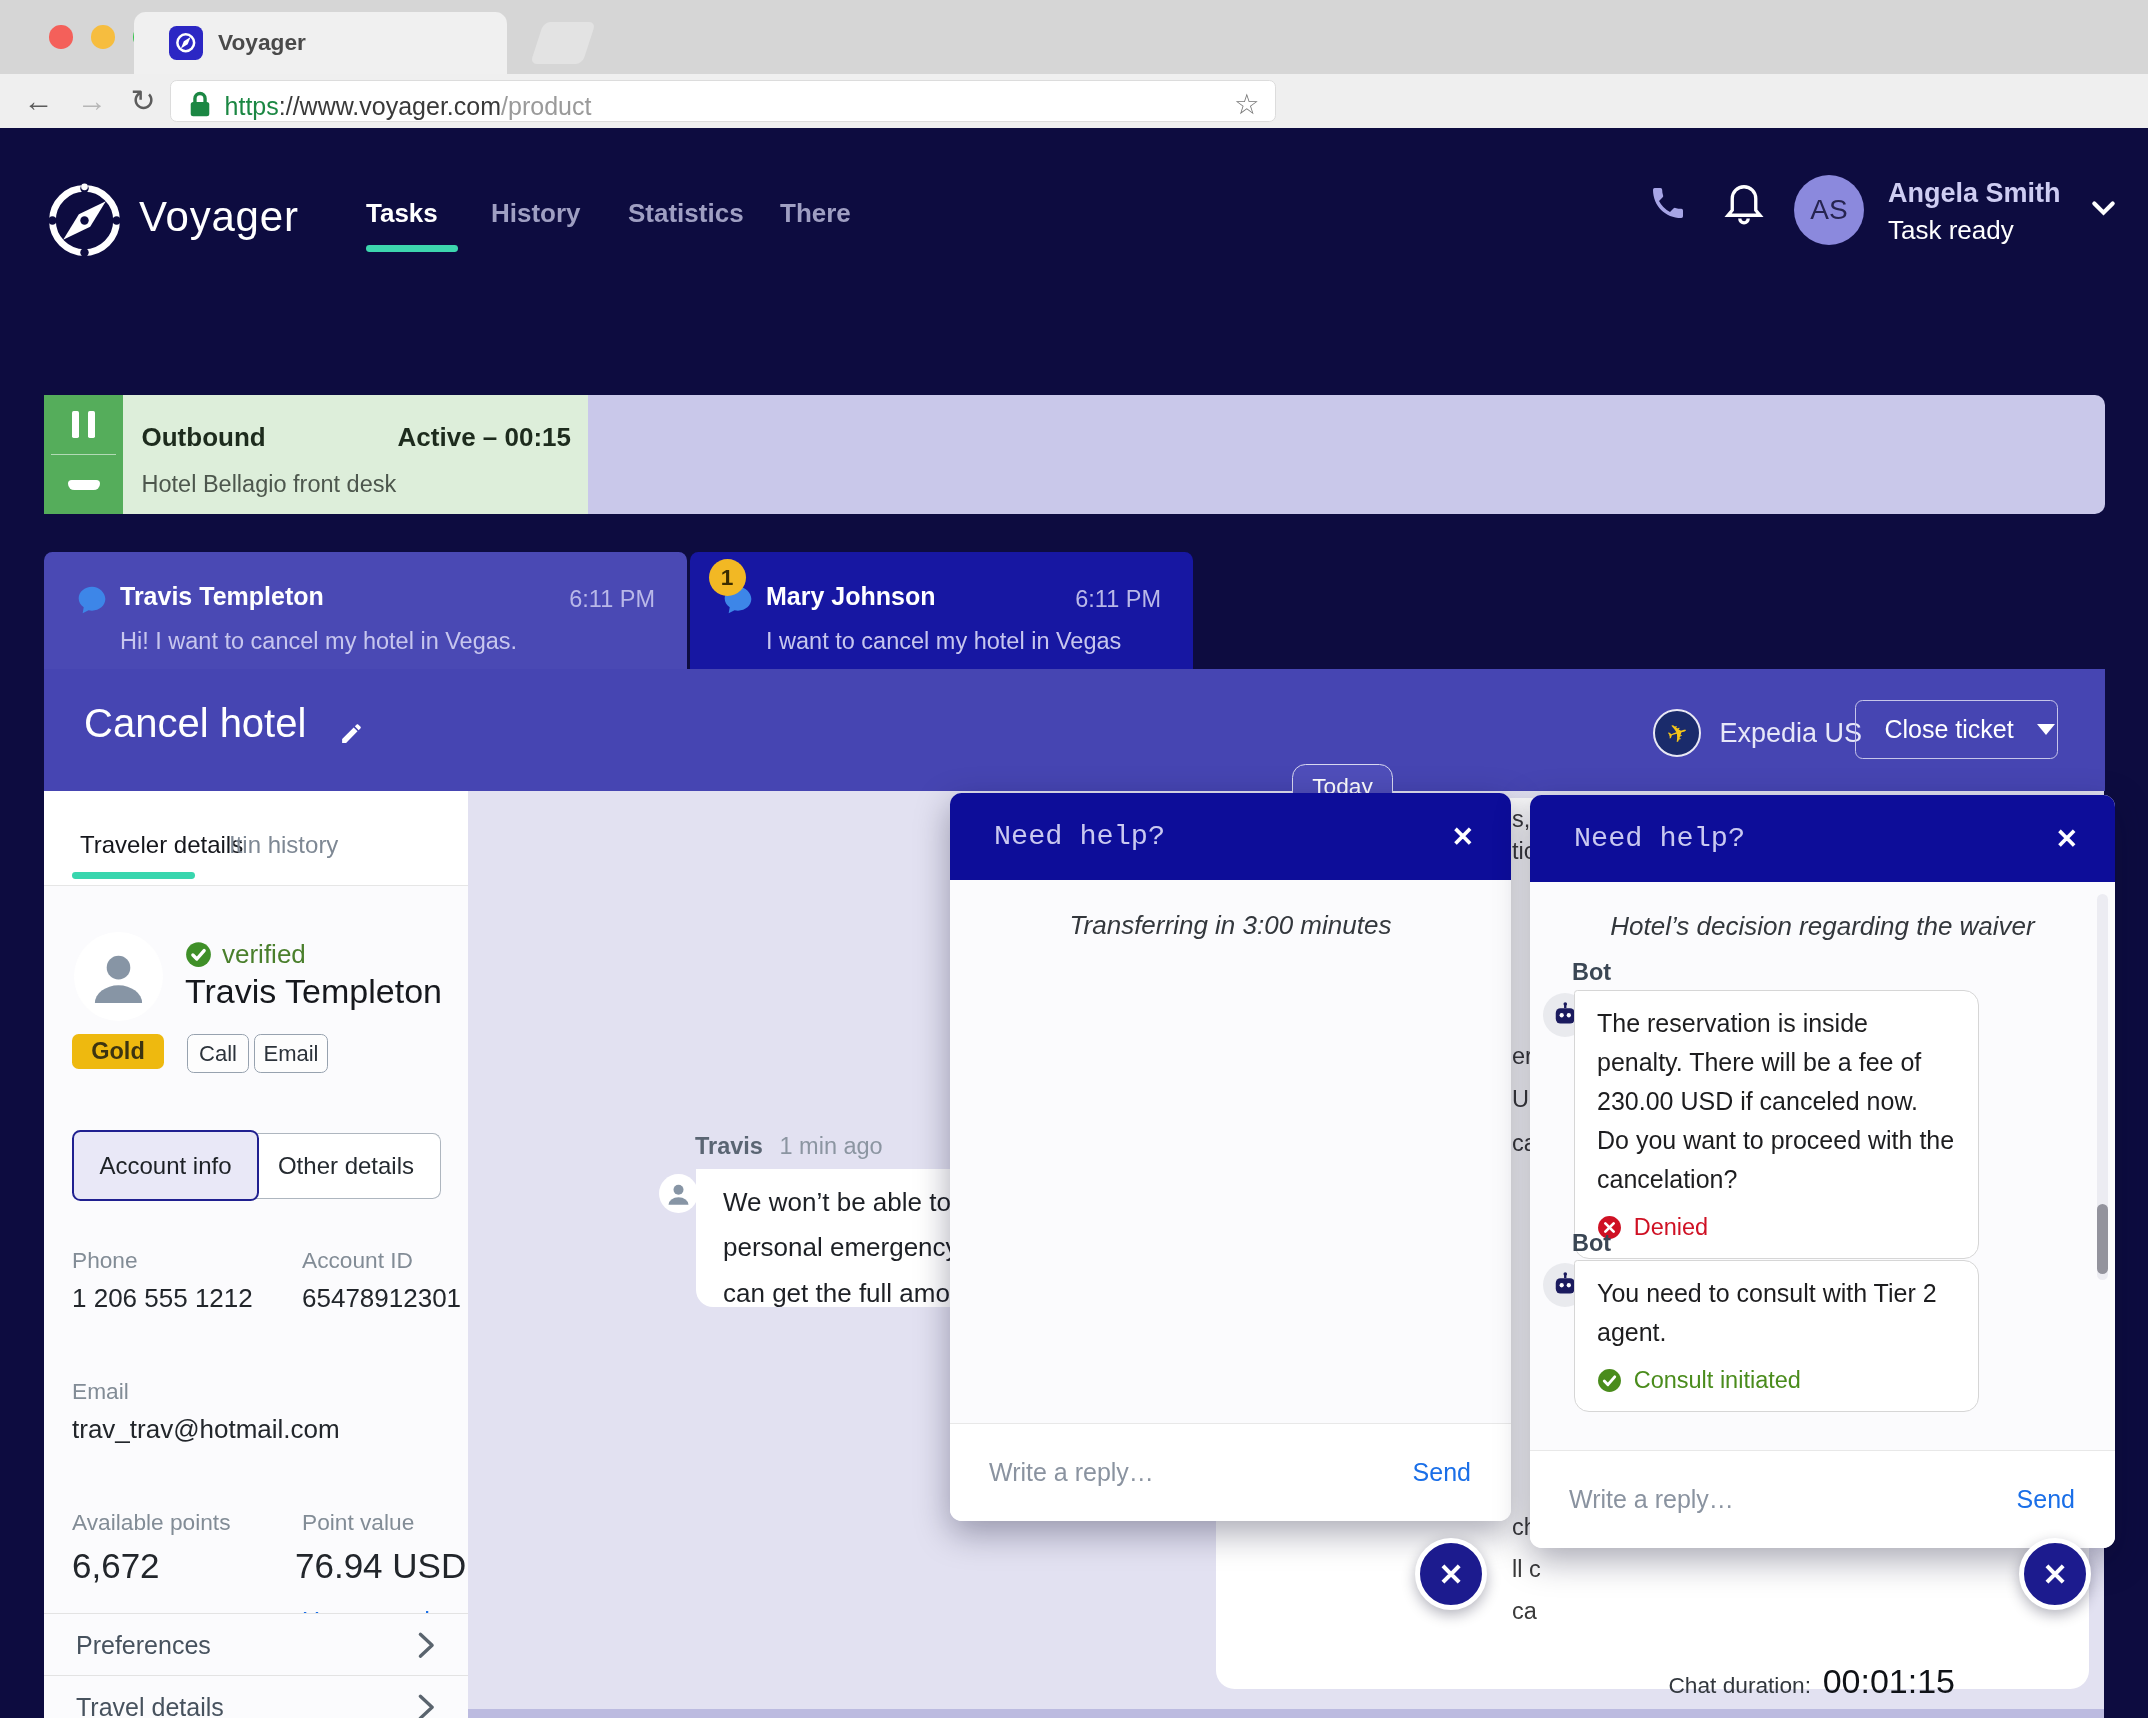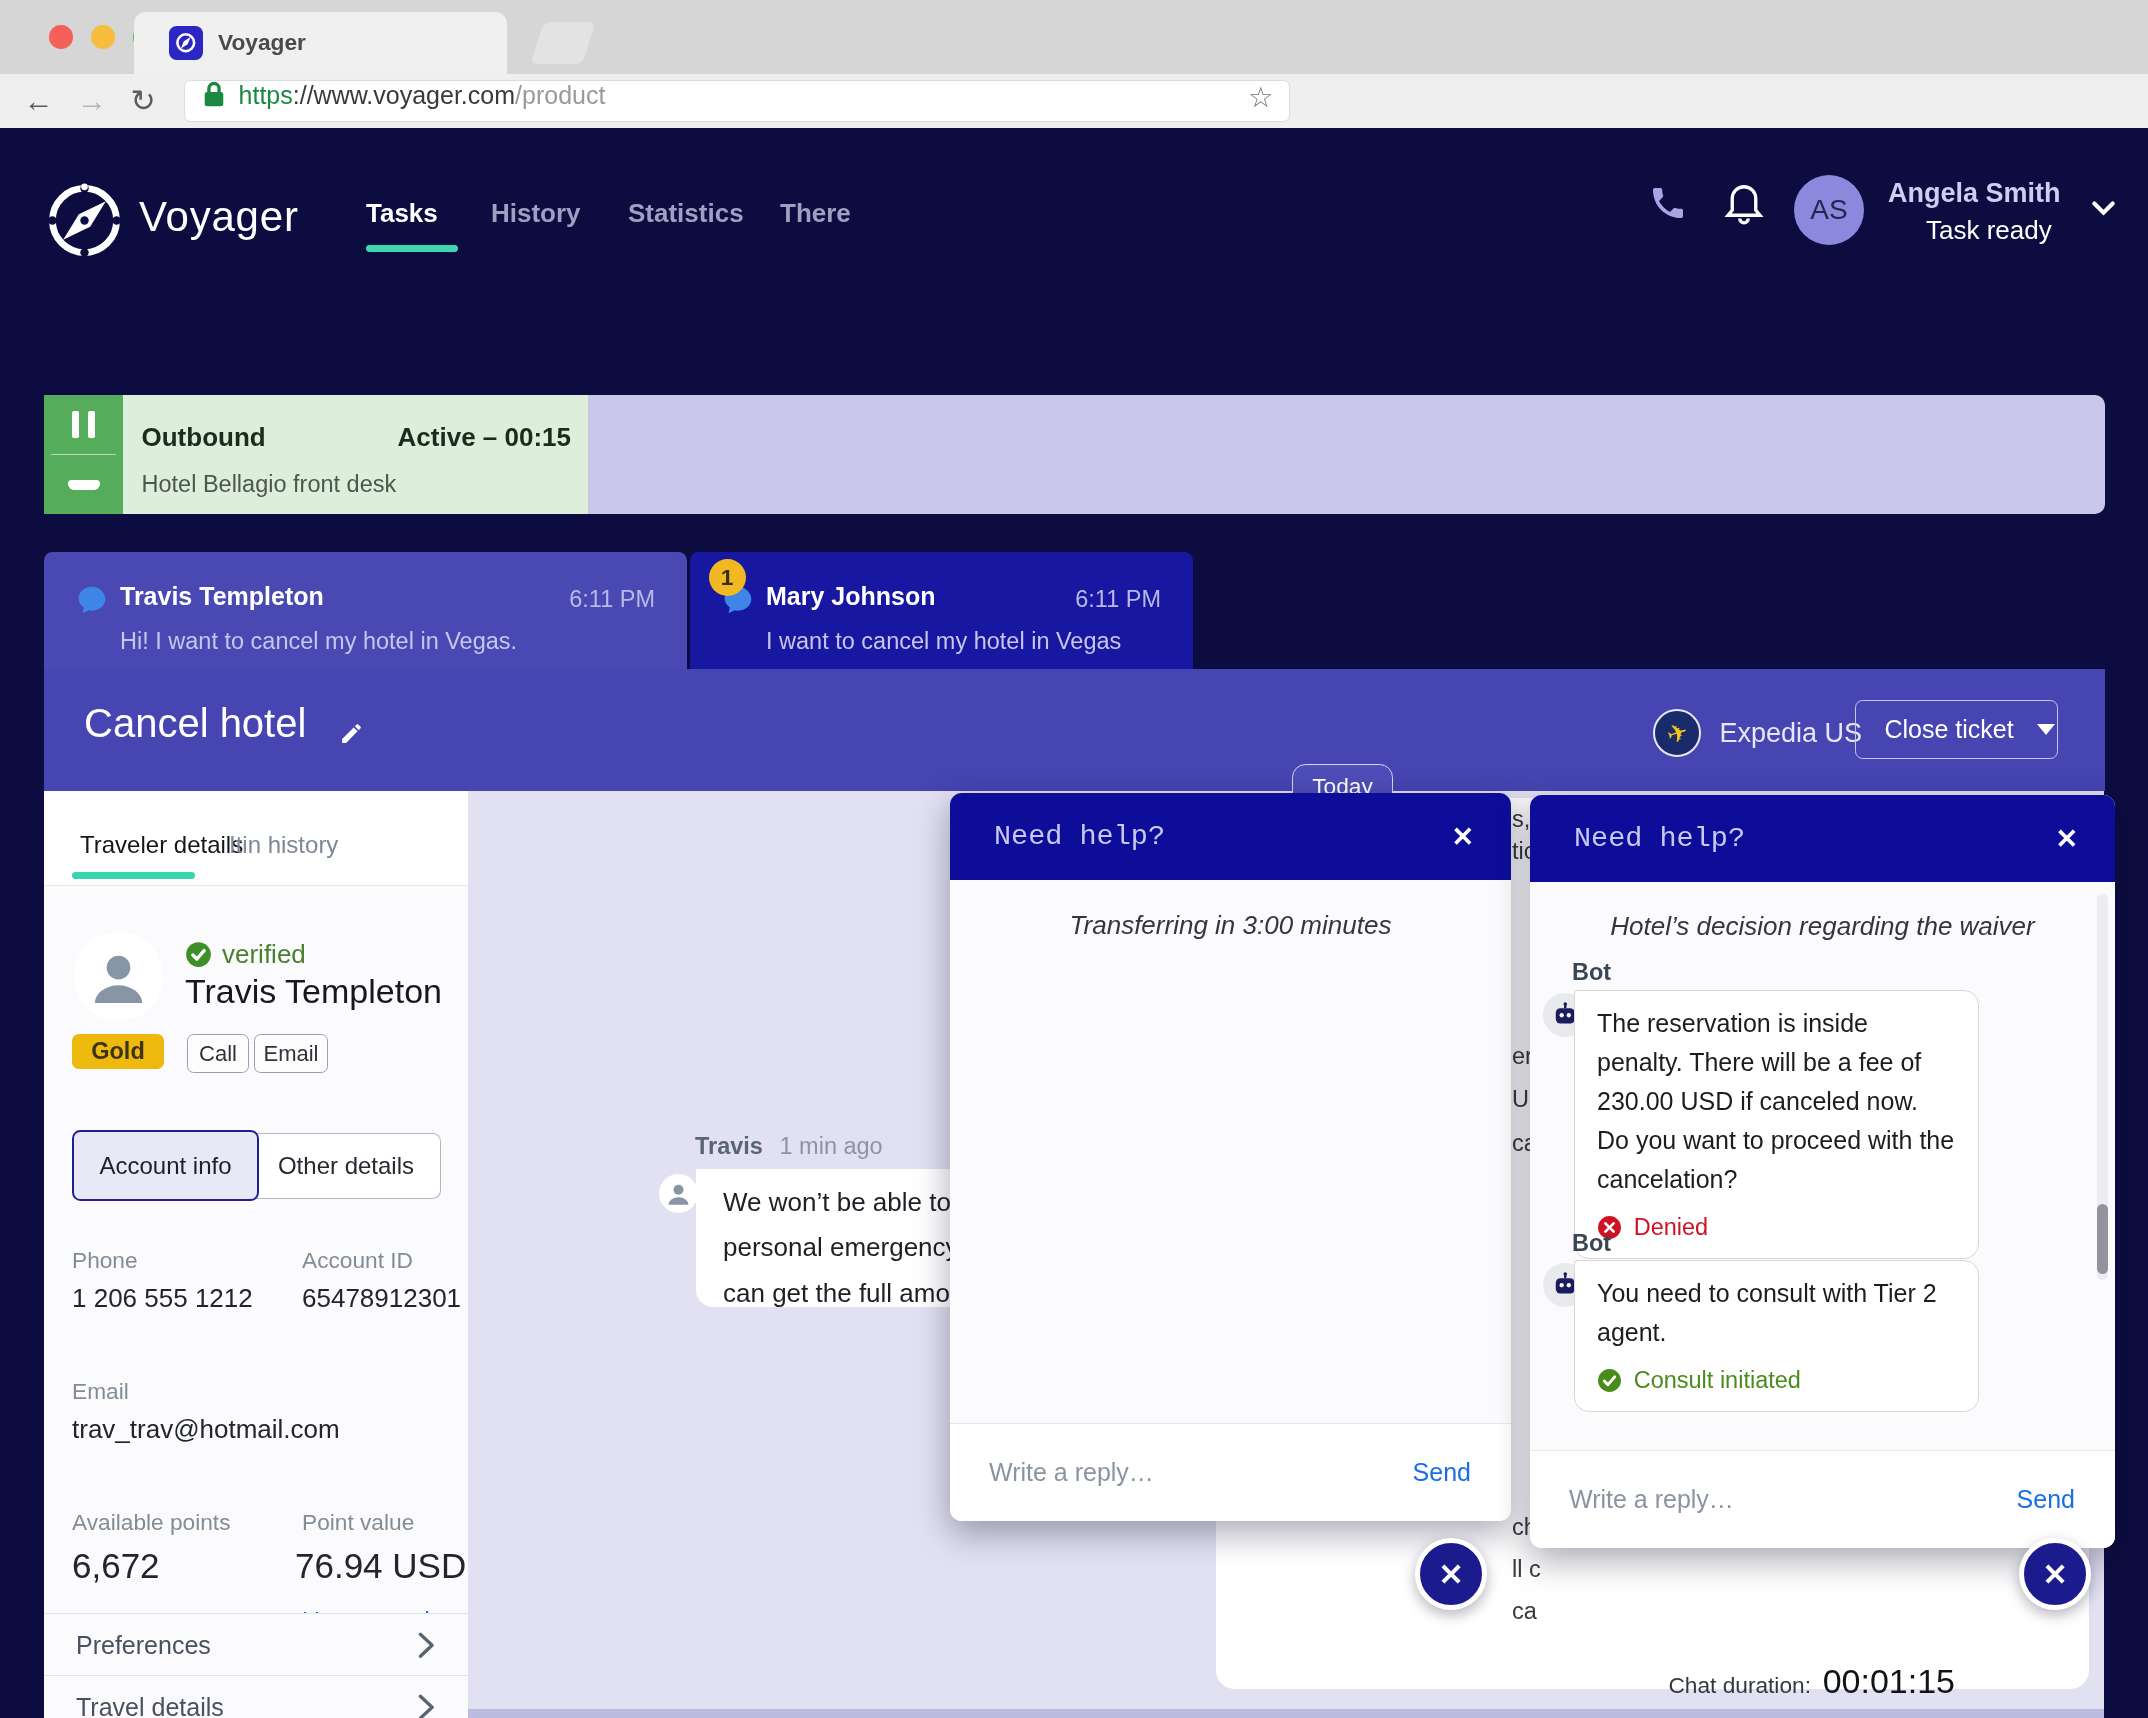--- a/index.html
+++ b/index.html
@@ -12,21 +12,21 @@
   #light-red{left:49px;background:#f4605a;}
   #light-yellow{left:91px;background:#f6bd3f;}
   #light-green{left:133px;background:#39c74f;}
   #browser-tab{left:134px;top:11.7px;width:373px;height:62px;background:#f0f0f0;border-radius:11.7px 11.7px 0 0;display:flex;align-items:center;}
   #favicon{margin-left:35px;width:34px;height:34px;border-radius:7.6px;background:#2c27c4;display:flex;align-items:center;justify-content:center;}
   #tab-title{margin-left:15px;font-size:22.7px;font-weight:bold;color:#4a4a4a;}
   #newtab-btn{left:537px;top:22px;width:52px;height:42px;background:#e3e3e3;border-radius:6.7px;transform:skewX(-18deg);}
   #toolbar{left:0;top:74px;width:2148px;height:54px;background:#efefef;border-bottom:0.8px solid #cfcfcf;display:flex;align-items:center;}
   .navbtn{font-size:30px;color:#5c5c5c;margin-left:23.5px;line-height:1;}
   .navbtn.disabled{color:#b6b6b6;}
-  #url-field{margin-left:28px;width:1104px;height:40px;background:#fff;border:0.8px solid #dcdcdc;border-radius:6.7px;display:flex;align-items:flex-start;}
+  #url-field{margin-left:14px;width:1104px;height:40px;background:#fff;border:0.8px solid #dcdcdc;border-radius:6.7px;display:flex;align-items:flex-end;}
   #lock-icon{margin-left:18.5px;}
   #url-text{margin-left:13.4px;font-size:25px;white-space:nowrap;}
   #url-text .scheme{color:#1b8743;}
   #url-text .host{color:#3a3a3a;}
   #url-text .path{color:#9a9a9a;}
   #star-icon{margin-left:auto;margin-right:15px;font-size:28.5px;color:#777;}
 
   
   #app{left:0;top:128px;width:2148px;height:1591px;background:#0d0c40;}
   #brand-logo{left:44px;top:52px;}
@@ -34,21 +34,21 @@
   .nav-item{top:70px;font-size:26px;font-weight:bold;color:#9f9fc2;}
   #nav-tasks{left:366px;color:#fff;}
   #nav-tasks-underline{left:366px;top:117px;width:92px;height:6.7px;background:#3dd6ae;border-radius:3.4px;}
   #nav-history{left:491px;}
   #nav-statistics{left:628px;}
   #nav-team{left:780px;}
   #phone-top{left:1648px;top:55px;}
   #bell-top{left:1722px;top:52px;}
   #agent-avatar{left:1794px;top:47px;width:70px;height:70px;border-radius:50%;background:#8b89dd;display:flex;align-items:center;justify-content:center;font-size:28px;color:#262450;}
   #agent-name{left:1888px;top:50px;font-size:27px;font-weight:bold;color:#cecdf2;}
-  #agent-status{left:1888px;top:87px;font-size:26px;color:#fff;margin-left:38px;}
+  #agent-status{left:1888px;top:87px;font-size:26px;color:#fff;}
   #agent-caret{left:2091px;top:72px;}
 
   
   #call-strip{left:44px;top:267px;width:2061px;height:119px;background:#c9c8ea;border-radius:10px;}
   #call-card{left:0;top:0;width:544px;height:119px;display:flex;}
   #call-controls{width:79px;height:119px;background:#55ad5b;display:flex;flex-direction:column;}
   .call-ctl{flex:1;display:flex;align-items:center;justify-content:center;}
   #call-ctl-divider{height:1.7px;background:rgba(255,255,255,.55);margin:0 6.7px;}
   #pause-icon span{display:inline-block;width:7.6px;height:27px;background:#fff;border-radius:1.7px;margin:0 4.2px;}
   #hangup-icon{width:32px;height:10px;background:#fff;border-radius:6.7px 6.7px 11.7px 11.7px;}

